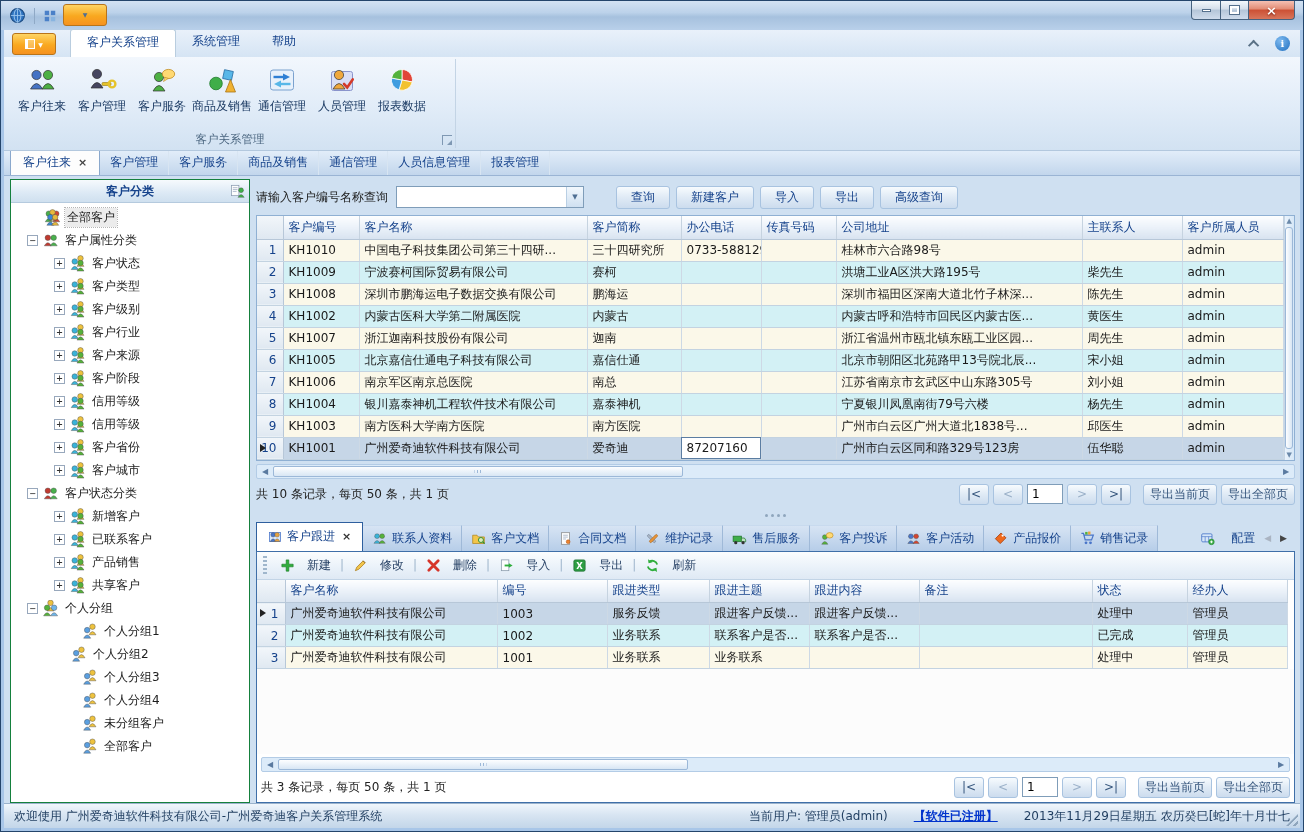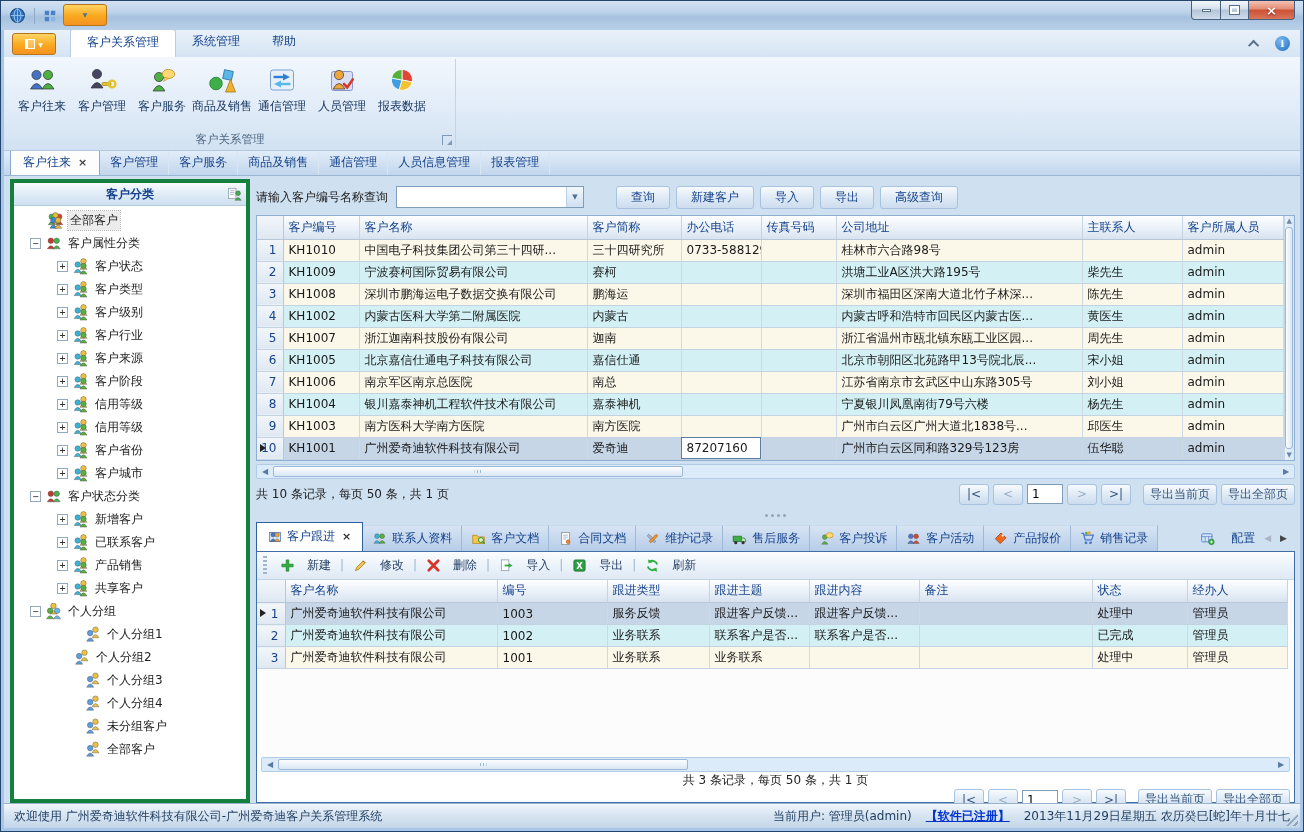--- a/index.html
+++ b/index.html
@@ -48,21 +48,21 @@
 
   
   .doctabs { height:25px; display:flex; align-items:flex-end; padding-left:6px; background:linear-gradient(180deg,#e2edf9,#c2d6ec); border-bottom:1px solid #9ab4d4; }
   .dtab { padding:4px 10px 4px; color:#15428b; border-right:1px solid #d8e5f2; cursor:pointer; display:flex; gap:7px; align-items:center; }
   .dtab.active { background:#fdfdfd; border:1px solid #8aa8cc; border-bottom:none; border-radius:2px 2px 0 0; padding:4px 12px; }
   .dtab .x { color:#444; font-size:11px; font-weight:bold; }
 
   
   .content { flex:1; display:flex; padding:3px 5px 0 6px; background:#cfe0f1; min-height:0; }
 
-  .treepanel { width:240px; border:4px solid #15803d; background:#fff; display:flex; flex-direction:column; }
+  .treepanel { width:240px; border:1px solid #15803d; background:#fff; display:flex; flex-direction:column; }
   .treehdr { height:23px; line-height:22px; text-align:center; font-weight:bold; color:#15428b; position:relative;
     background:linear-gradient(180deg,#f6fafd,#dce9f5 60%,#cfe0ef); border-bottom:1px solid #b5cade; }
   .treehdr .hico { position:absolute; right:4px; top:3px; }
   .treebody { flex:1; overflow:hidden; padding-top:3px; color:#1c1c1c; }
   .titem { height:23px; display:flex; align-items:center; gap:4px; white-space:nowrap; cursor:pointer; }
   .exp { width:11px; height:11px; border:1px solid #98a8bc; background:#fff; display:inline-flex; align-items:center; justify-content:center;
     font-size:10px; line-height:9px; color:#333; font-family:"DejaVu Sans Mono",monospace; flex:none; }
   .ph { width:13px; flex:none; }
   .titem .lbl { padding:1px 2px; }
   .titem.selected .lbl { background:#ececec; outline:1px dotted #b5b5b5; }
@@ -126,26 +126,26 @@
   .tscroll.dim { color:#aab4c2; }
   .bpanel { flex:1; border:1px solid #3f6fa8; background:#fff; display:flex; flex-direction:column; min-height:0; }
   .btoolbar { height:28px; display:flex; align-items:center; gap:5px; padding:0 6px; border-bottom:1px solid #c2d4e6;
     background:linear-gradient(180deg,#fbfdfe,#e9f1f9 60%,#dfe9f4); }
   .tgrip { width:4px; height:18px; margin-right:4px;
     background:repeating-linear-gradient(180deg,#9fb6cc 0 2px,transparent 2px 4px); }
   .tbtn { display:inline-flex; align-items:center; gap:12px; color:#1f3a5f; cursor:pointer; padding:2px 4px; }
   .tsep { color:#9fb6cc; }
   .bfill { flex:1; background:#fcfcfc; }
   .detail .hscroll, .detail .pagerrow { margin-left:4px; margin-right:4px; }
-  .detail .pagerrow { height:30px;flex-direction:column; }
+  .detail .pagerrow { height:30px; }
 
   
   .statusbar { height:25px; display:flex; align-items:center; padding:0 10px; gap:14px; color:#1e3c5f;
     background:linear-gradient(180deg,#f0f6fc,#d8e5f2 45%,#c3d6e9); border-top:1px solid #9ab2cc; position:relative; }
-  .sb-right { margin-left:auto; display:flex; align-items:flex-start; gap:14px; }
+  .sb-right { margin-left:auto; display:flex; align-items:flex-start; gap:26px; }
   .reg { color:#0033cc; font-weight:bold; text-decoration:underline; cursor:pointer; }
   .resize-grip { position:absolute; right:2px; bottom:2px; width:12px; height:12px;
     background:repeating-linear-gradient(135deg,transparent 0 3px,#8fa6bd 3px 5px); clip-path:polygon(100% 0,100% 100%,0 100%); }
 
   .frame { flex:1; display:flex; flex-direction:column; border:3px solid #a8c6e8; border-top:none; min-height:0; background:#cfe0f1; }
 </style>
 </head>
 <body>
 
 <div class="window">

